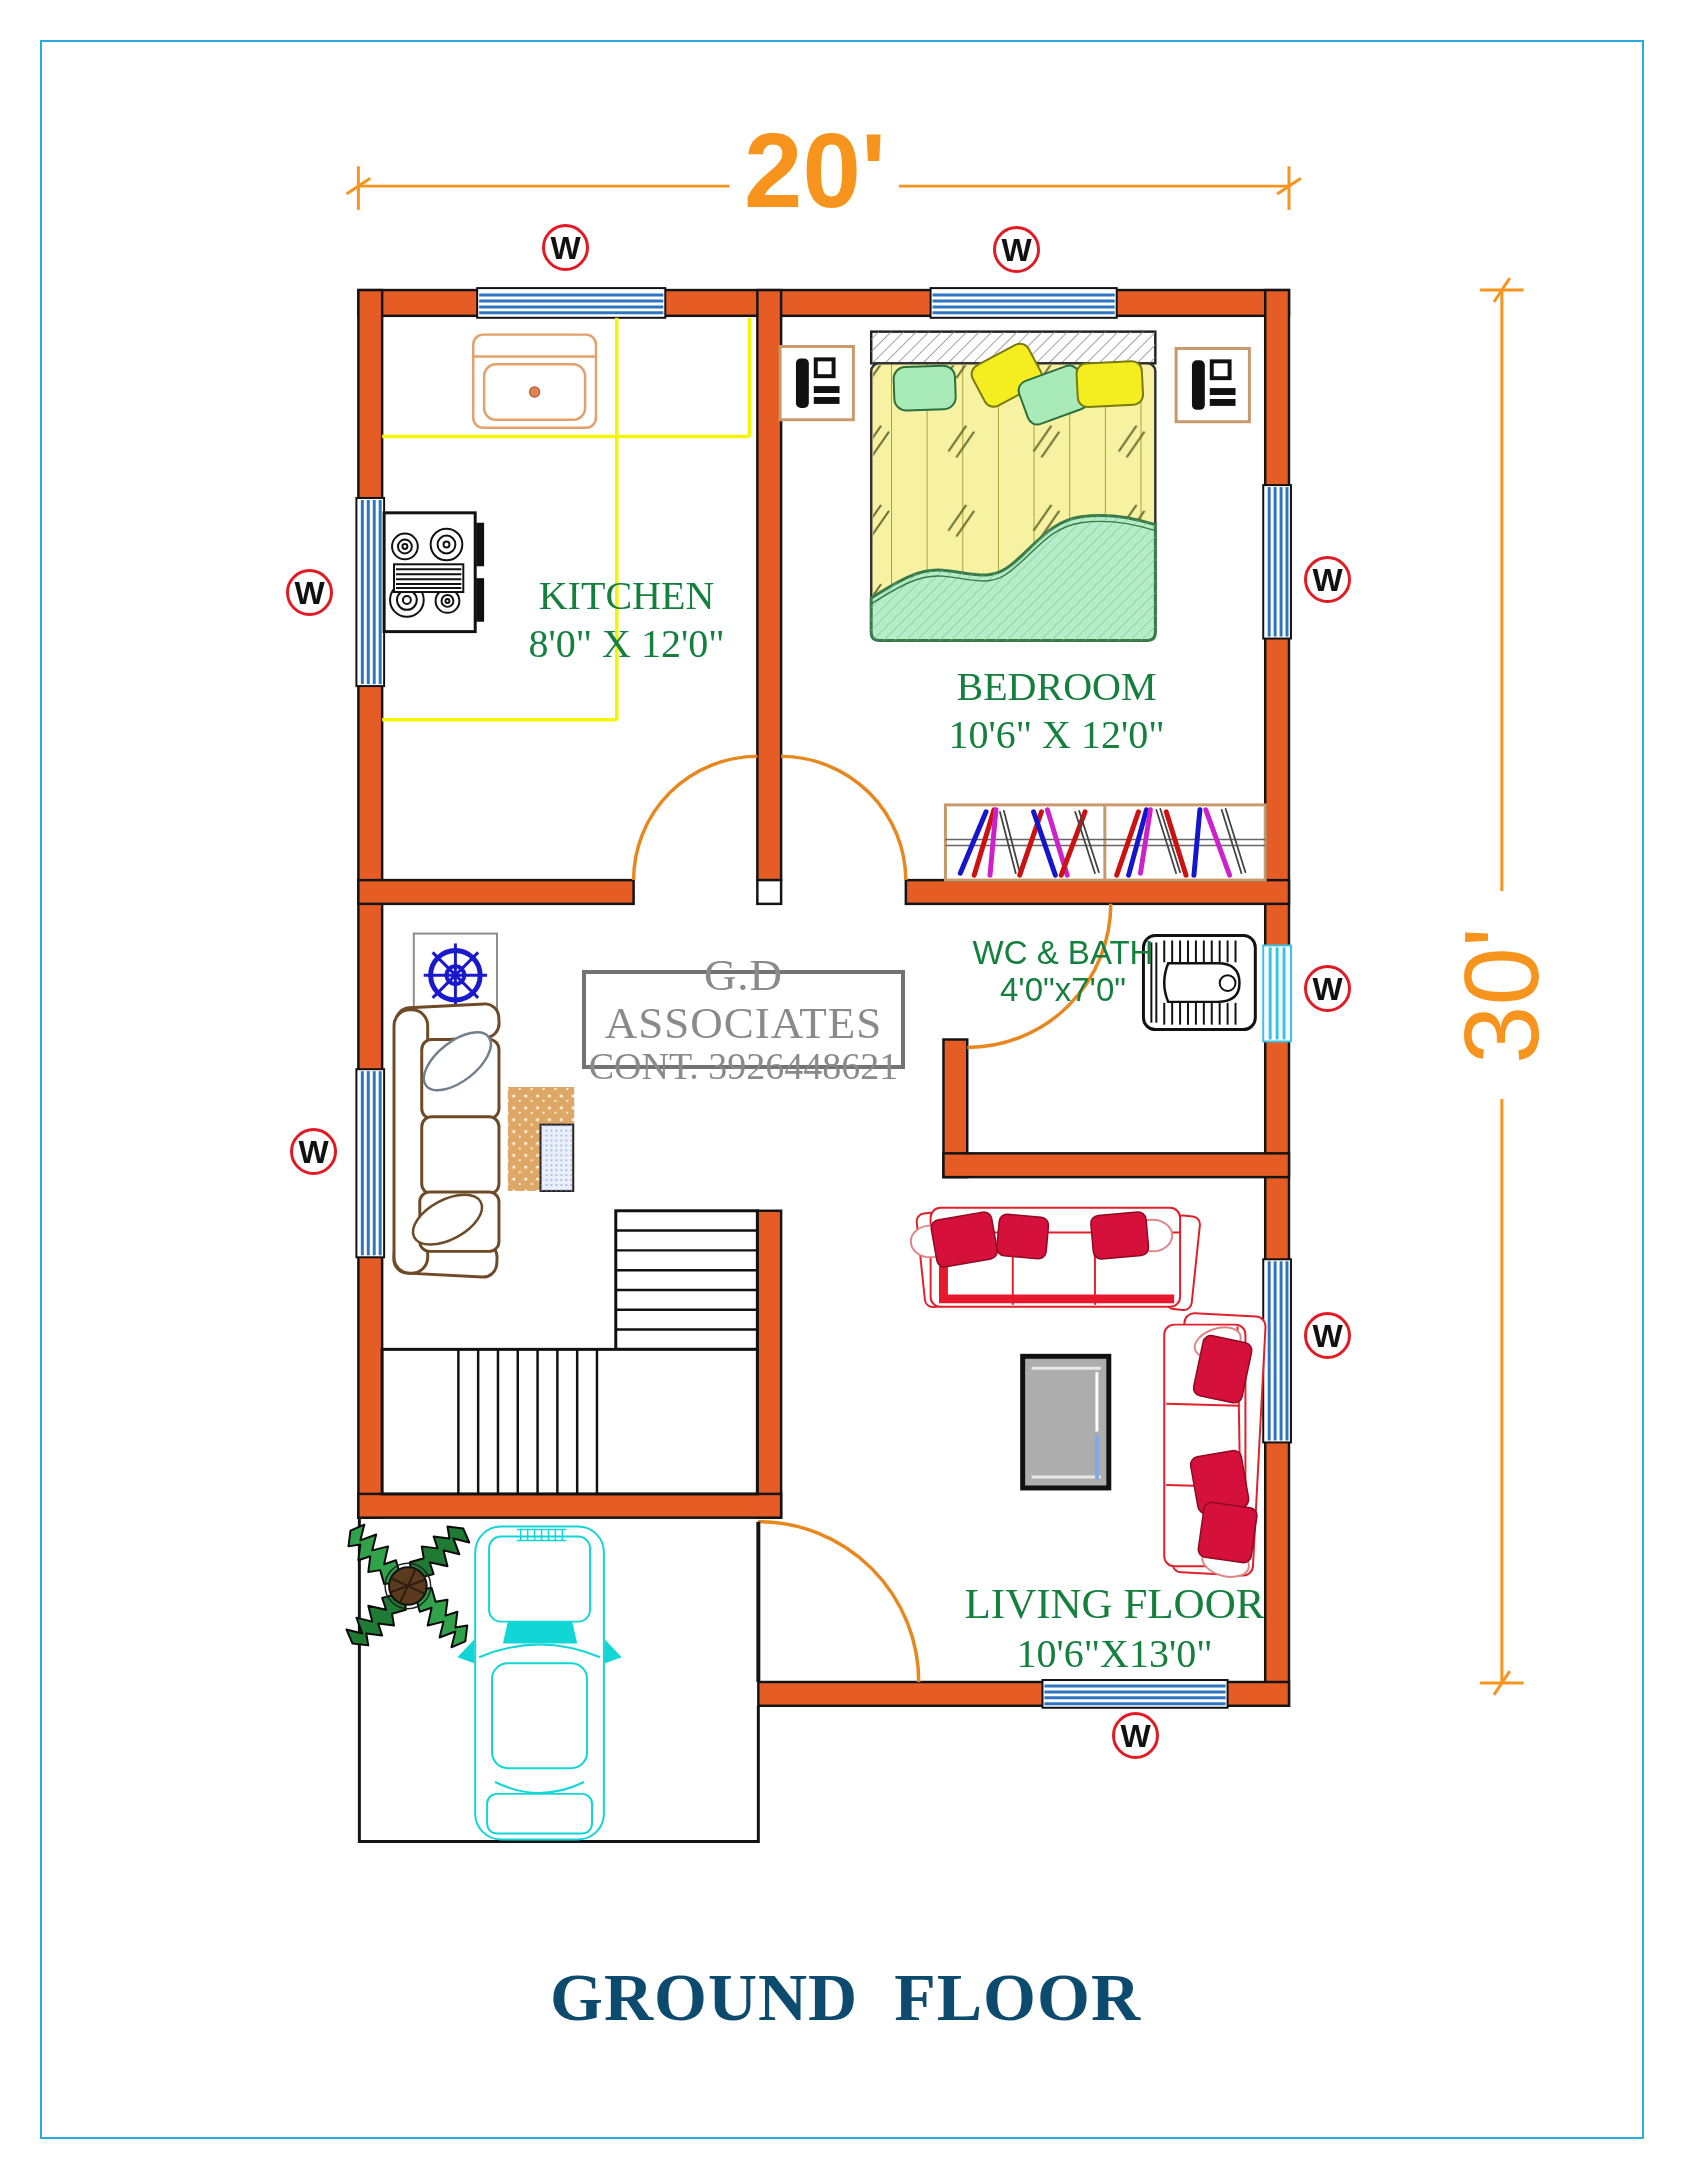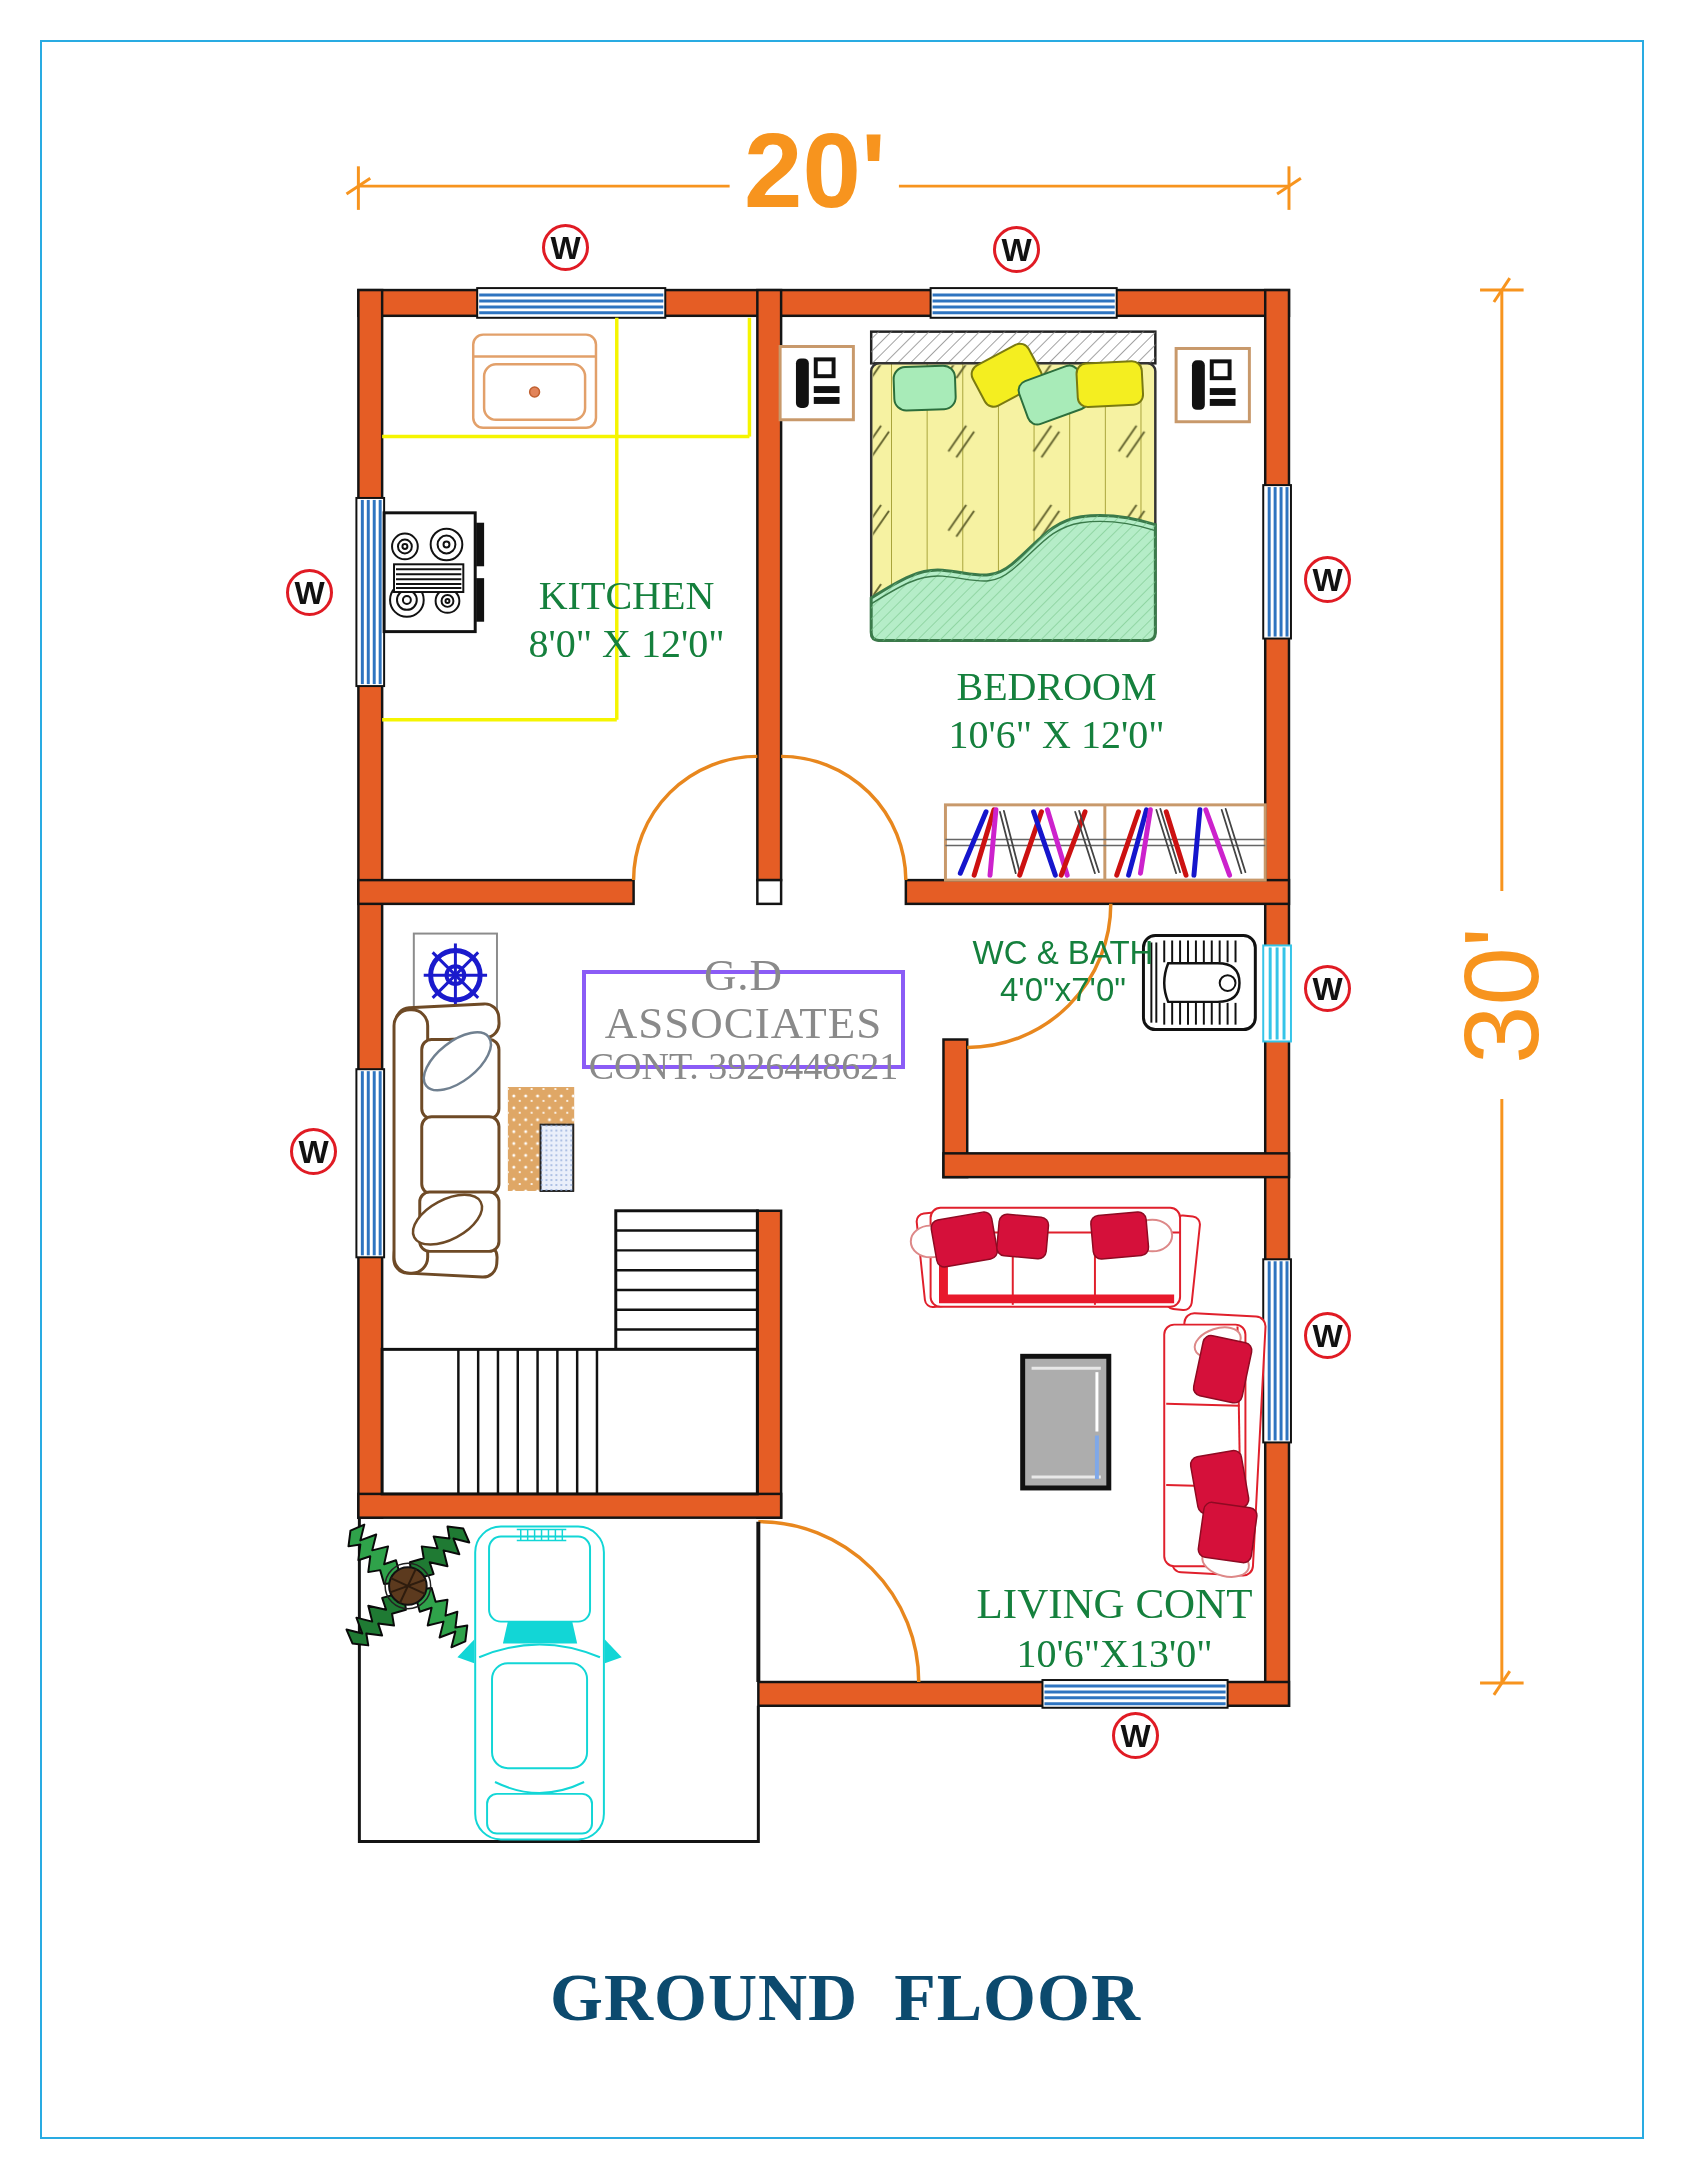--- a/index.html
+++ b/index.html
@@ -16,21 +16,21 @@
   .lbl-wc{left:948px;top:935px;width:230px;line-height:1.12;
           font-family:Liberation Sans, sans-serif;font-size:33px;}
   .lbl-wc .roomname,.lbl-wc .roomsize{font-size:33px;}
   .lbl-living{left:941px;top:1578px;width:347px;line-height:1.2;}
   .lbl-living .roomname{font-size:43px;}
   .dim20{left:730px;top:111px;width:170px;font-size:105px;color:#F7941E;
          font-family:"Liberation Sans",sans-serif;font-weight:bold;}
   .dim30{left:1427px;top:941px;width:149px;height:109px;display:flex;align-items:center;
          justify-content:center;font-size:105px;color:#F7941E;
          font-family:"Liberation Sans",sans-serif;transform:rotate(-90deg);}
-  .gdbox{left:582px;top:970px;width:315px;height:91px;border:4px solid #8b5cf6;
+  .gdbox{left:582px;top:970px;width:315px;height:91px;border:4px solid #737373;
          color:#8A8A8A;display:flex;flex-direction:column;justify-content:center;}
   .gdname{font-size:45px;line-height:1.05;letter-spacing:1px;}
   .gdcont{font-size:38px;line-height:1.05;}
   .title{left:499px;top:1958px;width:693px;font-size:68px;font-weight:bold;
          color:#0c4a6e;white-space:pre;letter-spacing:1px;}
   .wmark{position:absolute;width:47px;height:47px;border:3px solid #E01B24;
          border-radius:50%;display:flex;align-items:center;justify-content:center;
          font-family:"Liberation Sans",sans-serif;font-size:32px;font-weight:bold;
          color:#111;box-sizing:border-box;line-height:1;}
 </style>
@@ -457,21 +457,21 @@
   </div>
   <div class="txt lbl-bedroom">
     <div class="roomname">BEDROOM</div>
     <div class="roomsize">10'6" X 12'0"</div>
   </div>
   <div class="txt lbl-wc">
     <div class="roomname">WC &amp; BATH</div>
     <div class="roomsize">4'0"x7'0"</div>
   </div>
   <div class="txt lbl-living">
-    <div class="roomname">LIVING CONT</div>
+    <div class="roomname">LIVING FLOOR</div>
     <div class="roomsize">10'6"X13'0"</div>
   </div>
 
   <div class="txt gdbox">
     <div class="gdname">G.D ASSOCIATES</div>
     <div class="gdcont">CONT. 3926448621</div>
   </div>
 
   <div class="txt title">GROUND  FLOOR</div>
 

